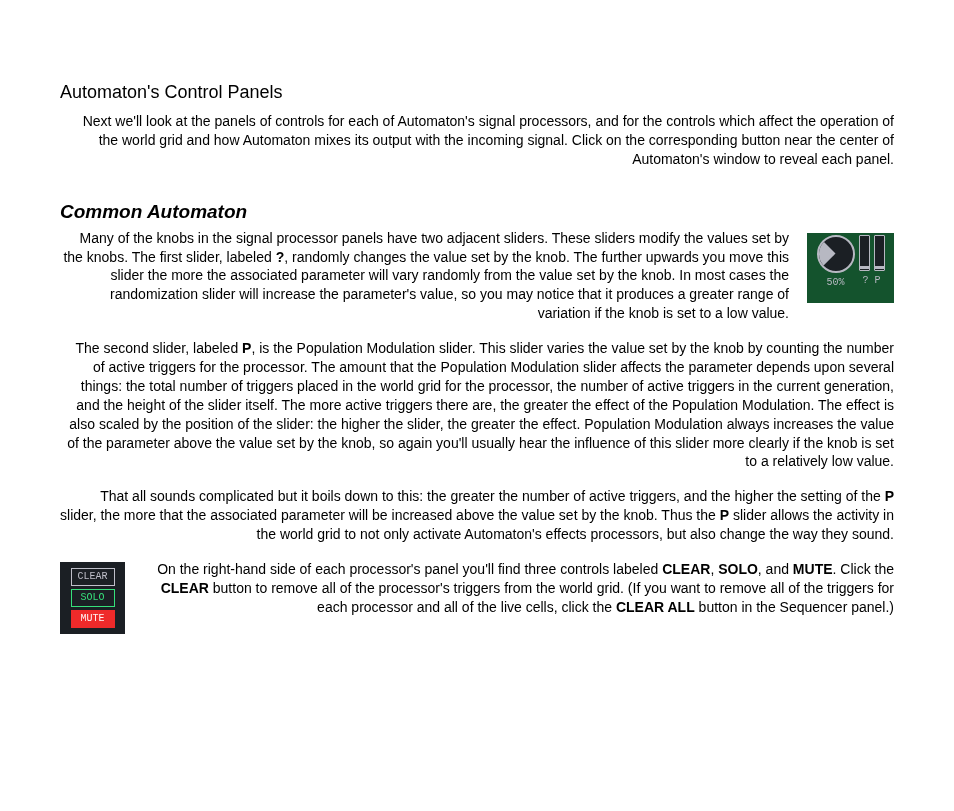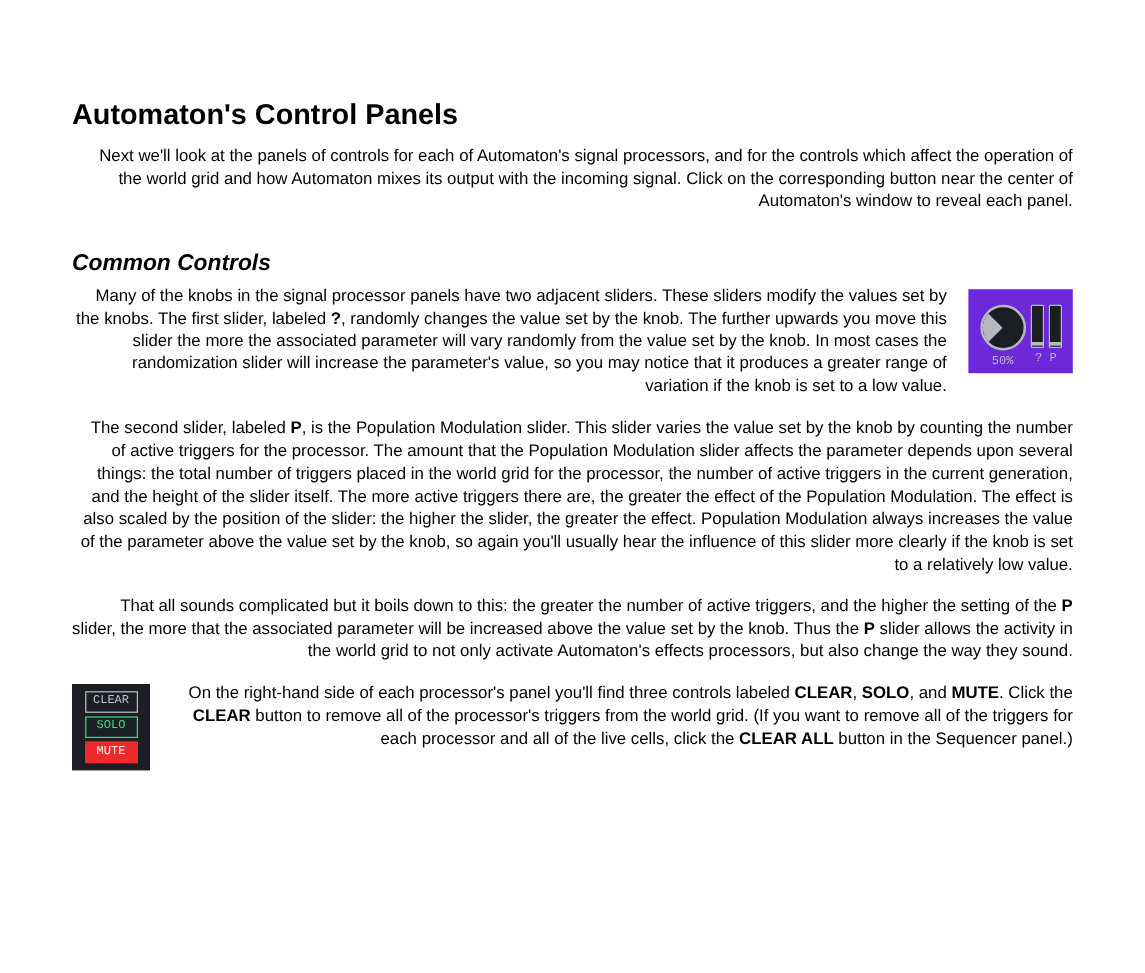--- a/index.html
+++ b/index.html
@@ -8,22 +8,22 @@
     font-family: Verdana, Geneva, sans-serif;
     font-size: 14px;
     color: #000;
     background: #fff;
     width: 954px;
     box-sizing: border-box;
     line-height: 1.35;
   }
   h1 {
     font-family: Verdana, Geneva, sans-serif;
-    font-size: 24px;
-    font-weight: bold;
+    font-size: 18px;
+    font-weight: normal;
     margin: 0 0 8px 0;
   }
   h2 {
     font-family: Verdana, Geneva, sans-serif;
     font-style: italic;
     font-weight: bold;
     font-size: 19px;
     margin: 30px 0 4px 0;
   }
   p {
@@ -45,24 +45,24 @@
     margin-bottom: 6px;
     margin-top: 2px;
   }
   .bold {
     font-weight: bold;
   }
   
   .knob-widget {
     width: 83px;
     height: 66px;
-    background: #6d28d9;
+    background: #14532d;
     position: relative;
     display: flex;
-    align-items: flex-end;
+    align-items: flex-start;
     justify-content: center;
     padding: 2px;
   }
   .knob-inner {
     display: flex;
     align-items: flex-start;
     gap: 4px;
   }
   .knob-col {
     display: flex;
@@ -146,21 +146,21 @@
   .csm-mute  { border-color: #ef2a2a; color: #fff3f3; background: #ef2a2a; }
   .clearfix::after { content: ""; display: table; clear: both; }
 </style>
 </head>
 <body>
 
 <h1>Automaton's Control Panels</h1>
 
 <p class="intro">Next we'll look at the panels of controls for each of Automaton's signal processors, and for the controls which affect the operation of the world grid and how Automaton mixes its output with the incoming signal. Click on the corresponding button near the center of Automaton's window to reveal each panel.</p>
 
-<h2>Common Controls</h2>
+<h2>Common Automaton</h2>
 
 <div class="clearfix">
 
   <div class="knob-widget float-right">
     <div class="knob-inner">
       <div class="knob-col">
         <div class="knob-circle">
           <div class="knob-wedge"></div>
         </div>
         <div class="knob-label">50%</div>

